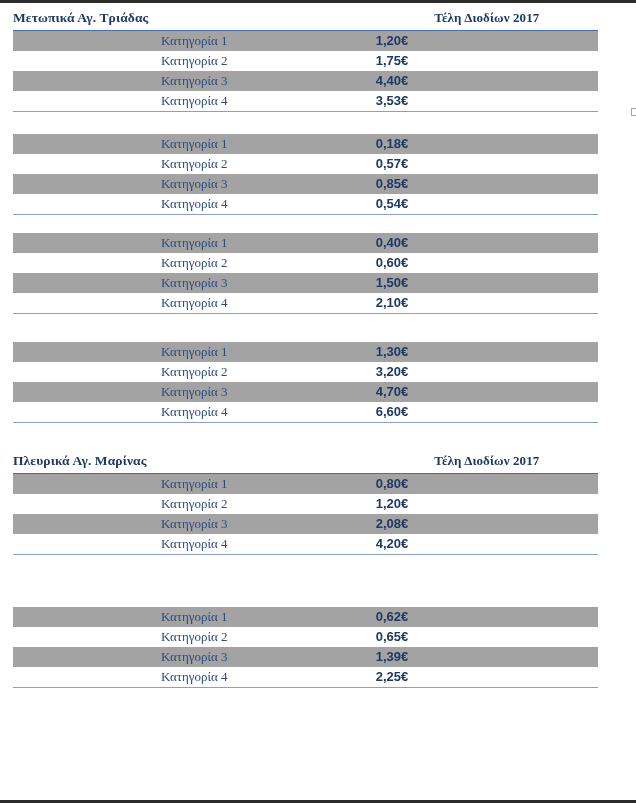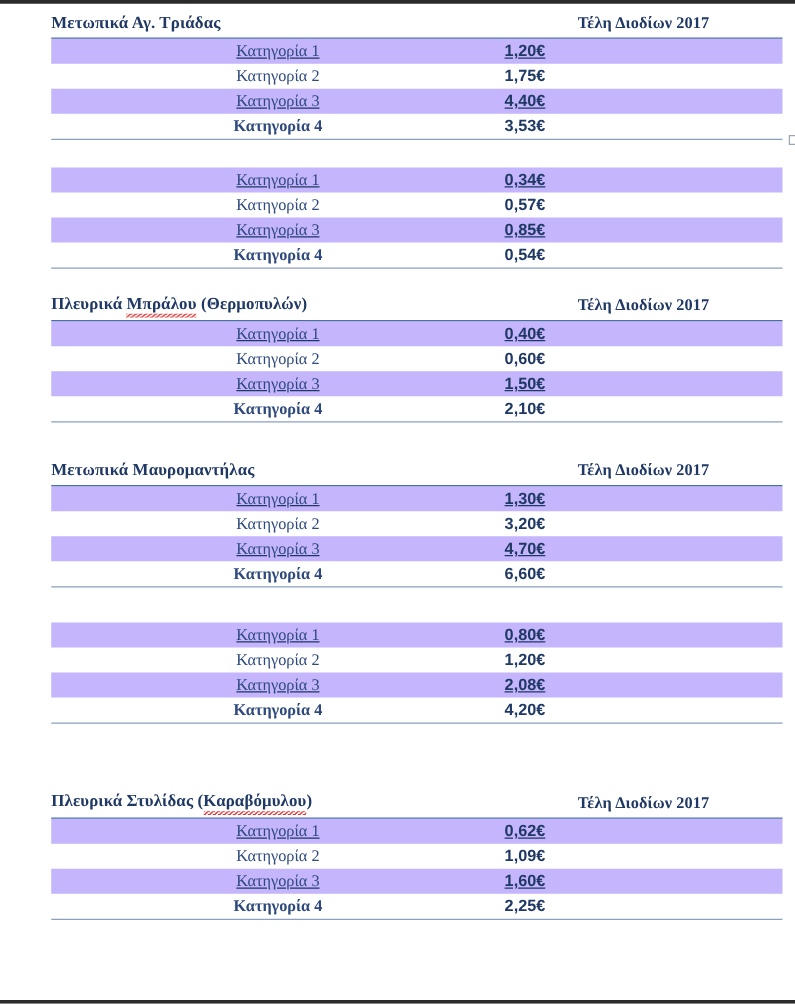--- a/index.html
+++ b/index.html
@@ -29,21 +29,21 @@
     height: 3px;
     background: #2b2b2b;
   }
   .page {
     position: absolute;
     top: 3px; left: 0;
     width: 636px;
   }
   .toll-table {
     width: 585px;
-    margin-left: 41px;
+    margin-left: 13px;
     border-collapse: collapse;
     table-layout: fixed;
     position: relative;
   }
   .toll-table .head-row td {
     border-bottom: 1.5px solid #4a6fa5;
     padding: 0 0 2px 0;
     height: 20px;
     vertical-align: bottom;
   }
@@ -68,22 +68,21 @@
         transparent 1px, transparent 2px);
     background-repeat: repeat-x;
     background-size: 4px 3px;
     background-position: left bottom;
     padding-bottom: 1px;
   }
   .toll-table tbody tr {
     height: 20px;
   }
   .toll-table tbody tr.alt {
-    background: #c4b5fd;
-    text-decoration: underline;
+    background: #a3a3a3;
   }
   .toll-table tbody td {
     padding: 0;
     height: 20px;
     line-height: 20px;
     vertical-align: middle;
     font-size: 13px;
   }
   .c-cat {
     text-align: center;
@@ -92,21 +91,20 @@
   }
   .c-fee {
     text-align: left;
     font-weight: bold;
     color: #1f3864;
     font-family: "Liberation Sans", sans-serif;
     font-size: 12.5px;
   }
   .toll-table tbody tr:last-child td {
     border-bottom: 1.5px solid #8aa0c0;
-    font-weight: bold;
   }
   .col-left { width: 62%; }
   .col-right { width: 38%; }
   .tbl-wrap {
     position: relative;
   }
   .resize-handle {
     position: absolute;
     right: -3px;
     bottom: -4px;
@@ -168,119 +166,113 @@
 
   <div class="tbl-wrap">
     <table class="toll-table">
       <colgroup>
           <col class="col-left">
           <col class="col-right">
         </colgroup>
       <tbody>
         <tr class="alt">
           <td class="c-cat">Κατηγορία 1</td>
-          <td class="c-fee">0,34€</td>
+          <td class="c-fee">0,18€</td>
         </tr>
         <tr>
           <td class="c-cat">Κατηγορία 2</td>
           <td class="c-fee">0,57€</td>
         </tr>
         <tr class="alt">
           <td class="c-cat">Κατηγορία 3</td>
           <td class="c-fee">0,85€</td>
         </tr>
         <tr>
           <td class="c-cat">Κατηγορία 4</td>
           <td class="c-fee">0,54€</td>
         </tr>
       </tbody>
     </table>
   </div>
 
   <div class="spacer-sm"></div>
+
+  <div class="tbl-wrap">
+    <table class="toll-table">
+      <colgroup>
+          <col class="col-left">
+          <col class="col-right">
+        </colgroup>
+      <tbody>
+        <tr class="alt">
+          <td class="c-cat">Κατηγορία 1</td>
+          <td class="c-fee">0,40€</td>
+        </tr>
+        <tr>
+          <td class="c-cat">Κατηγορία 2</td>
+          <td class="c-fee">0,60€</td>
+        </tr>
+        <tr class="alt">
+          <td class="c-cat">Κατηγορία 3</td>
+          <td class="c-fee">1,50€</td>
+        </tr>
+        <tr>
+          <td class="c-cat">Κατηγορία 4</td>
+          <td class="c-fee">2,10€</td>
+        </tr>
+      </tbody>
+    </table>
+  </div>
+
+  <div class="spacer-lg"></div>
+
+  <div class="tbl-wrap">
+    <table class="toll-table">
+      <colgroup>
+          <col class="col-left">
+          <col class="col-right">
+        </colgroup>
+      <tbody>
+        <tr class="alt">
+          <td class="c-cat">Κατηγορία 1</td>
+          <td class="c-fee">1,30€</td>
+        </tr>
+        <tr>
+          <td class="c-cat">Κατηγορία 2</td>
+          <td class="c-fee">3,20€</td>
+        </tr>
+        <tr class="alt">
+          <td class="c-cat">Κατηγορία 3</td>
+          <td class="c-fee">4,70€</td>
+        </tr>
+        <tr>
+          <td class="c-cat">Κατηγορία 4</td>
+          <td class="c-fee">6,60€</td>
+        </tr>
+      </tbody>
+    </table>
+  </div>
+
+  <div class="spacer-lg"></div>
 
   <div class="tbl-wrap">
     <table class="toll-table">
       <colgroup>
           <col class="col-left">
           <col class="col-right">
         </colgroup>
       <tbody>
         <tr class="head-row">
           <td>
-            <div class="h-title"><span>Πλευρικά </span><span class="squiggle">Μπράλου</span><span> (Θερμοπυλών)</span></div>
+            <div class="h-title">Πλευρικά Αγ. Μαρίνας</div>
           </td>
           <td class="h-fee">Τέλη Διοδίων 2017</td>
         </tr>
         <tr class="alt">
           <td class="c-cat">Κατηγορία 1</td>
-          <td class="c-fee">0,40€</td>
-        </tr>
-        <tr>
-          <td class="c-cat">Κατηγορία 2</td>
-          <td class="c-fee">0,60€</td>
-        </tr>
-        <tr class="alt">
-          <td class="c-cat">Κατηγορία 3</td>
-          <td class="c-fee">1,50€</td>
-        </tr>
-        <tr>
-          <td class="c-cat">Κατηγορία 4</td>
-          <td class="c-fee">2,10€</td>
-        </tr>
-      </tbody>
-    </table>
-  </div>
-
-  <div class="spacer-lg"></div>
-
-  <div class="tbl-wrap">
-    <table class="toll-table">
-      <colgroup>
-          <col class="col-left">
-          <col class="col-right">
-        </colgroup>
-      <tbody>
-        <tr class="head-row">
-          <td>
-            <div class="h-title">Μετωπικά Μαυρομαντήλας</div>
-          </td>
-          <td class="h-fee">Τέλη Διοδίων 2017</td>
-        </tr>
-        <tr class="alt">
-          <td class="c-cat">Κατηγορία 1</td>
-          <td class="c-fee">1,30€</td>
-        </tr>
-        <tr>
-          <td class="c-cat">Κατηγορία 2</td>
-          <td class="c-fee">3,20€</td>
-        </tr>
-        <tr class="alt">
-          <td class="c-cat">Κατηγορία 3</td>
-          <td class="c-fee">4,70€</td>
-        </tr>
-        <tr>
-          <td class="c-cat">Κατηγορία 4</td>
-          <td class="c-fee">6,60€</td>
-        </tr>
-      </tbody>
-    </table>
-  </div>
-
-  <div class="spacer-lg"></div>
-
-  <div class="tbl-wrap">
-    <table class="toll-table">
-      <colgroup>
-          <col class="col-left">
-          <col class="col-right">
-        </colgroup>
-      <tbody>
-        <tr class="alt">
-          <td class="c-cat">Κατηγορία 1</td>
           <td class="c-fee">0,80€</td>
         </tr>
         <tr>
           <td class="c-cat">Κατηγορία 2</td>
           <td class="c-fee">1,20€</td>
         </tr>
         <tr class="alt">
           <td class="c-cat">Κατηγορία 3</td>
           <td class="c-fee">2,08€</td>
         </tr>
@@ -294,37 +286,31 @@
 
   <div class="spacer-xl"></div>
 
   <div class="tbl-wrap">
     <table class="toll-table">
       <colgroup>
           <col class="col-left">
           <col class="col-right">
         </colgroup>
       <tbody>
-        <tr class="head-row">
-          <td>
-            <div class="h-title"><span>Πλευρικά Στυλίδας (</span><span class="squiggle">Καραβόμυλου</span><span>)</span></div>
-          </td>
-          <td class="h-fee">Τέλη Διοδίων 2017</td>
-        </tr>
         <tr class="alt">
           <td class="c-cat">Κατηγορία 1</td>
           <td class="c-fee">0,62€</td>
         </tr>
         <tr>
           <td class="c-cat">Κατηγορία 2</td>
-          <td class="c-fee">1,09€</td>
-        </tr>
-        <tr class="alt">
-          <td class="c-cat">Κατηγορία 3</td>
-          <td class="c-fee">1,60€</td>
+          <td class="c-fee">0,65€</td>
+        </tr>
+        <tr class="alt">
+          <td class="c-cat">Κατηγορία 3</td>
+          <td class="c-fee">1,39€</td>
         </tr>
         <tr>
           <td class="c-cat">Κατηγορία 4</td>
           <td class="c-fee">2,25€</td>
         </tr>
       </tbody>
     </table>
   </div>
 
 </div>

